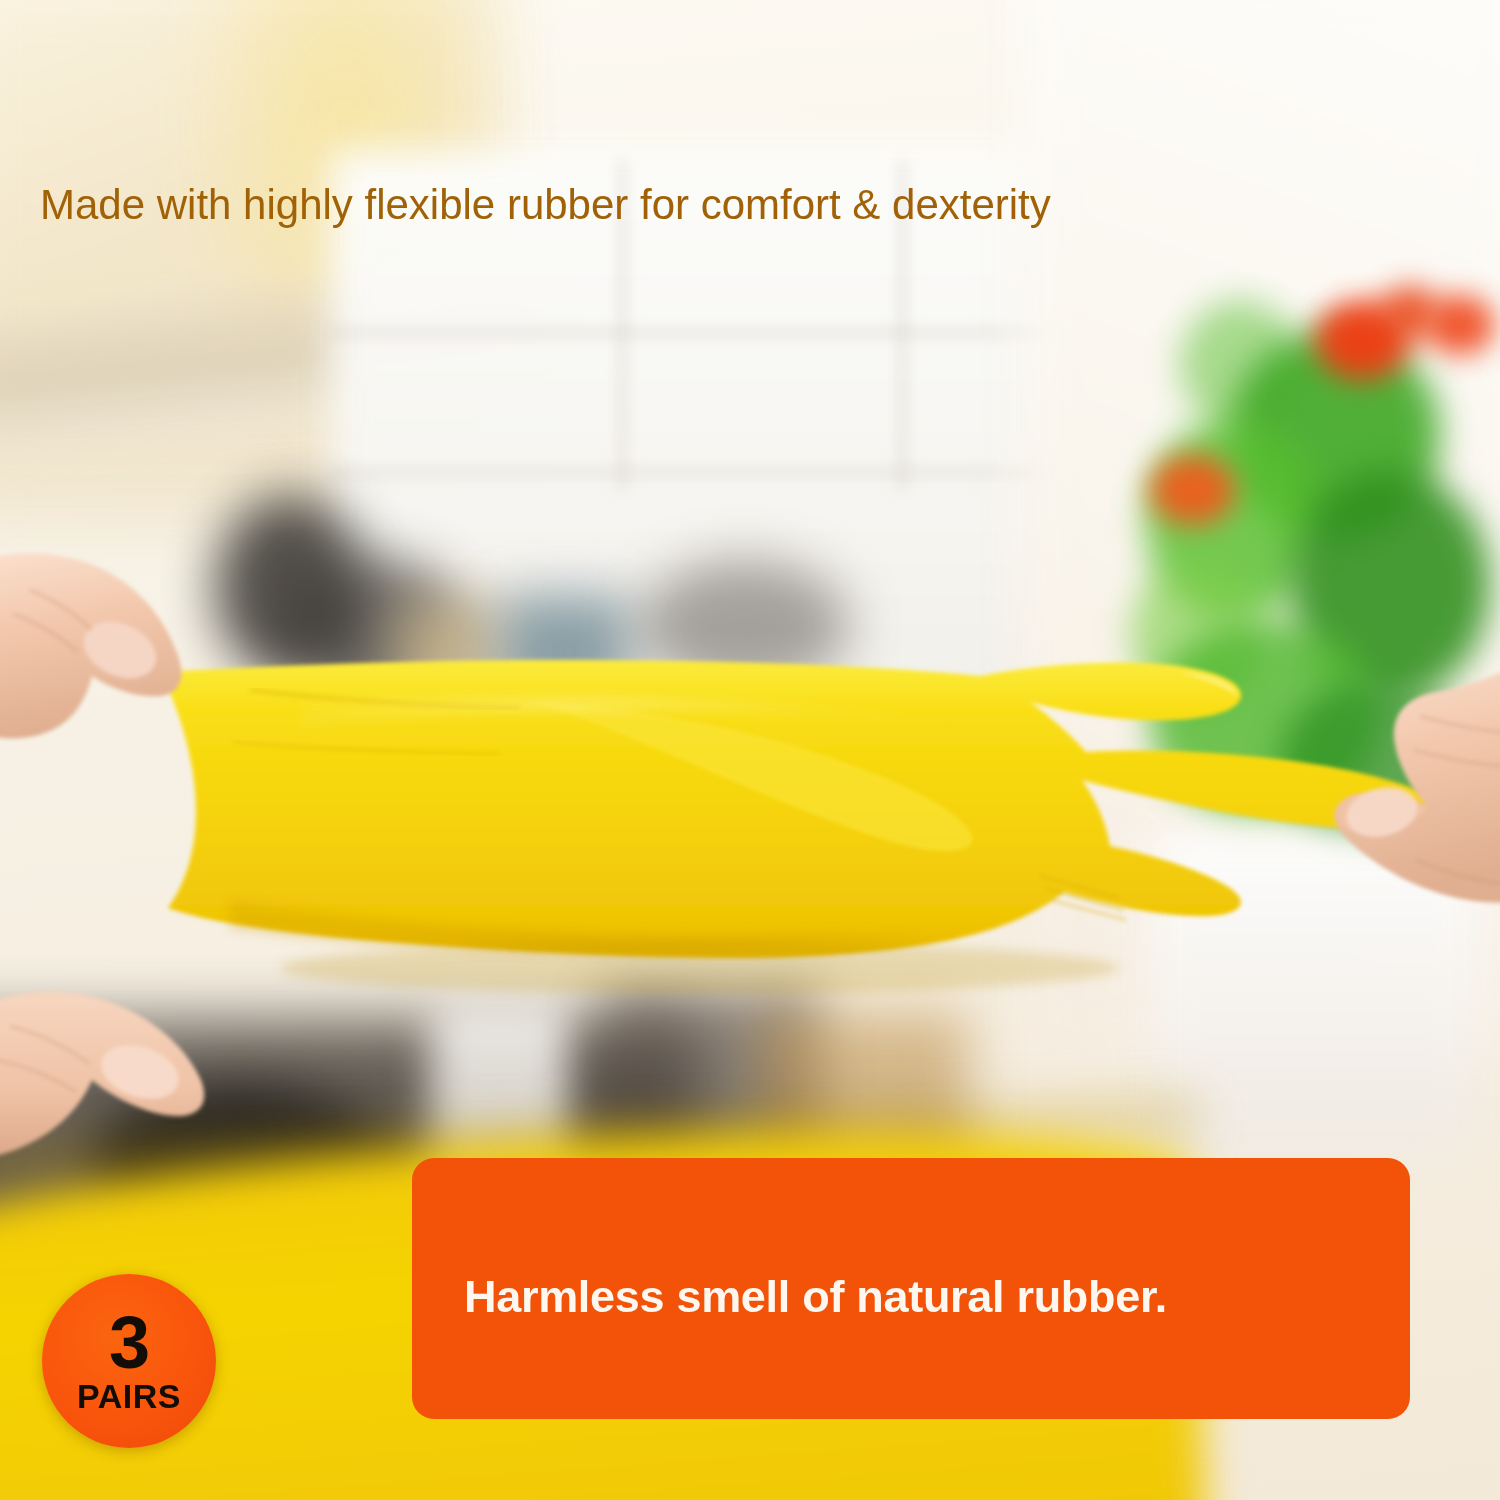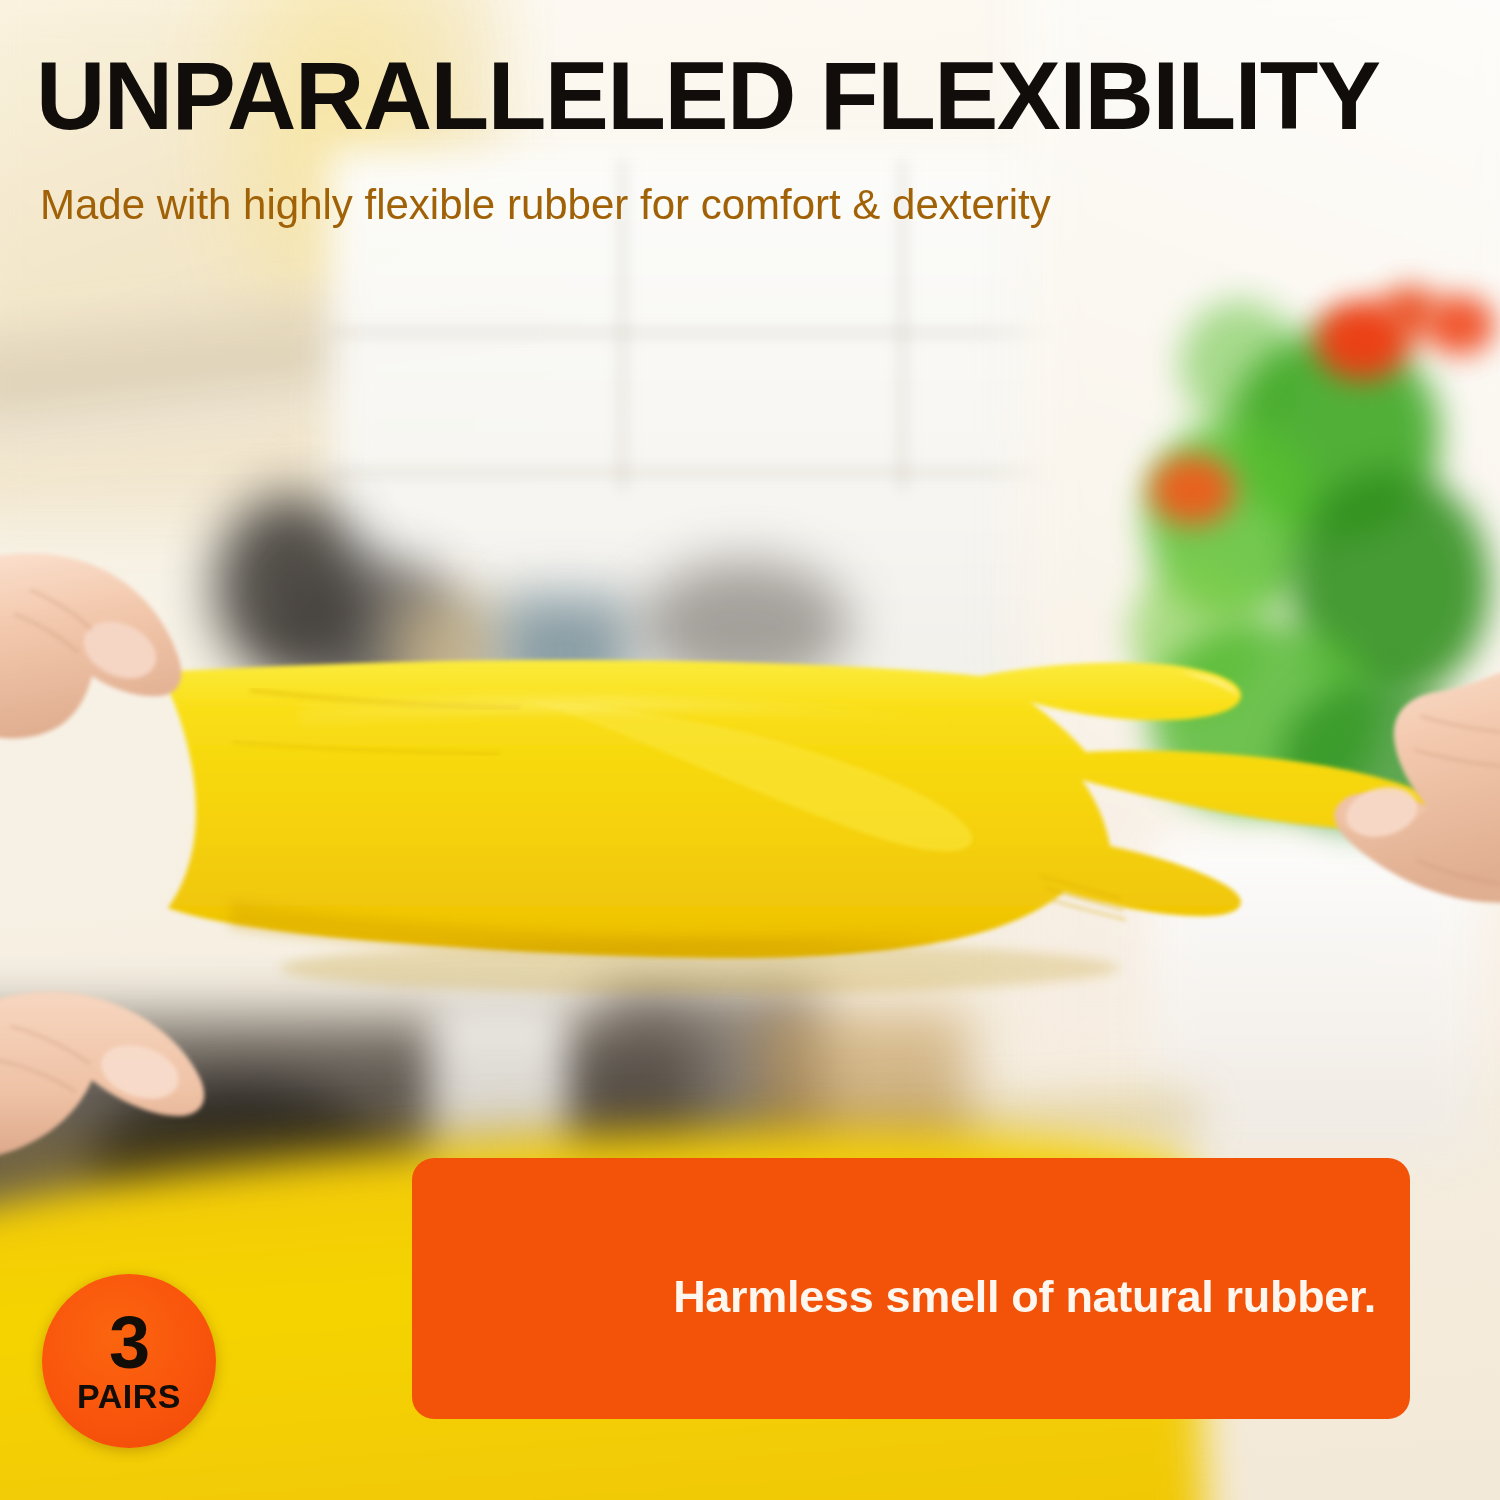--- a/index.html
+++ b/index.html
@@ -161,21 +161,20 @@
     padding:18px 34px 0 52px;
     display:flex; flex-direction:column; justify-content:center;
   }
   .callout-line {
     color:#fdf7ef;
     font-size:45px;
     font-weight:bold;
     line-height:1.30;
     letter-spacing:-0.3px;
     white-space:nowrap;
-    text-align:right;
   }
 
   
   .badge {
     position:absolute; left:42px; top:1274px;
     width:174px; height:174px; border-radius:50%;
     background:radial-gradient(circle at 42% 36%, #fb650f 0%, #f9540c 58%, #ef4a09 100%);
     display:flex; flex-direction:column;
     align-items:center; justify-content:center;
     box-shadow:0 3px 14px rgba(90,40,0,.28);
@@ -397,21 +396,20 @@
           <path d="M 1420,716 C 1448,724 1476,730 1502,732"></path>
           <path d="M 1414,750 C 1444,758 1474,764 1502,766"></path>
           <path d="M 1416,860 C 1444,872 1474,880 1502,884"></path>
         </g>
       </g>
 
       <ellipse cx="700" cy="968" rx="420" ry="26" fill="#b88c05" opacity=".22" filter="url(#veryBlur)"></ellipse>
     </svg>
   </div>
 
-  <h1 class="headline">UNPARALLELED FLEXIBILITY</h1>
 
   <p class="subhead">Made with highly flexible rubber  for comfort &amp; dexterity</p>
 
   <div class="callout">
     <div class="callout-line">Harmless smell of natural rubber.</div>
   </div>
 
   <div class="badge">
     <div class="badge-number">3</div>
     <div class="badge-label">PAIRS</div>

